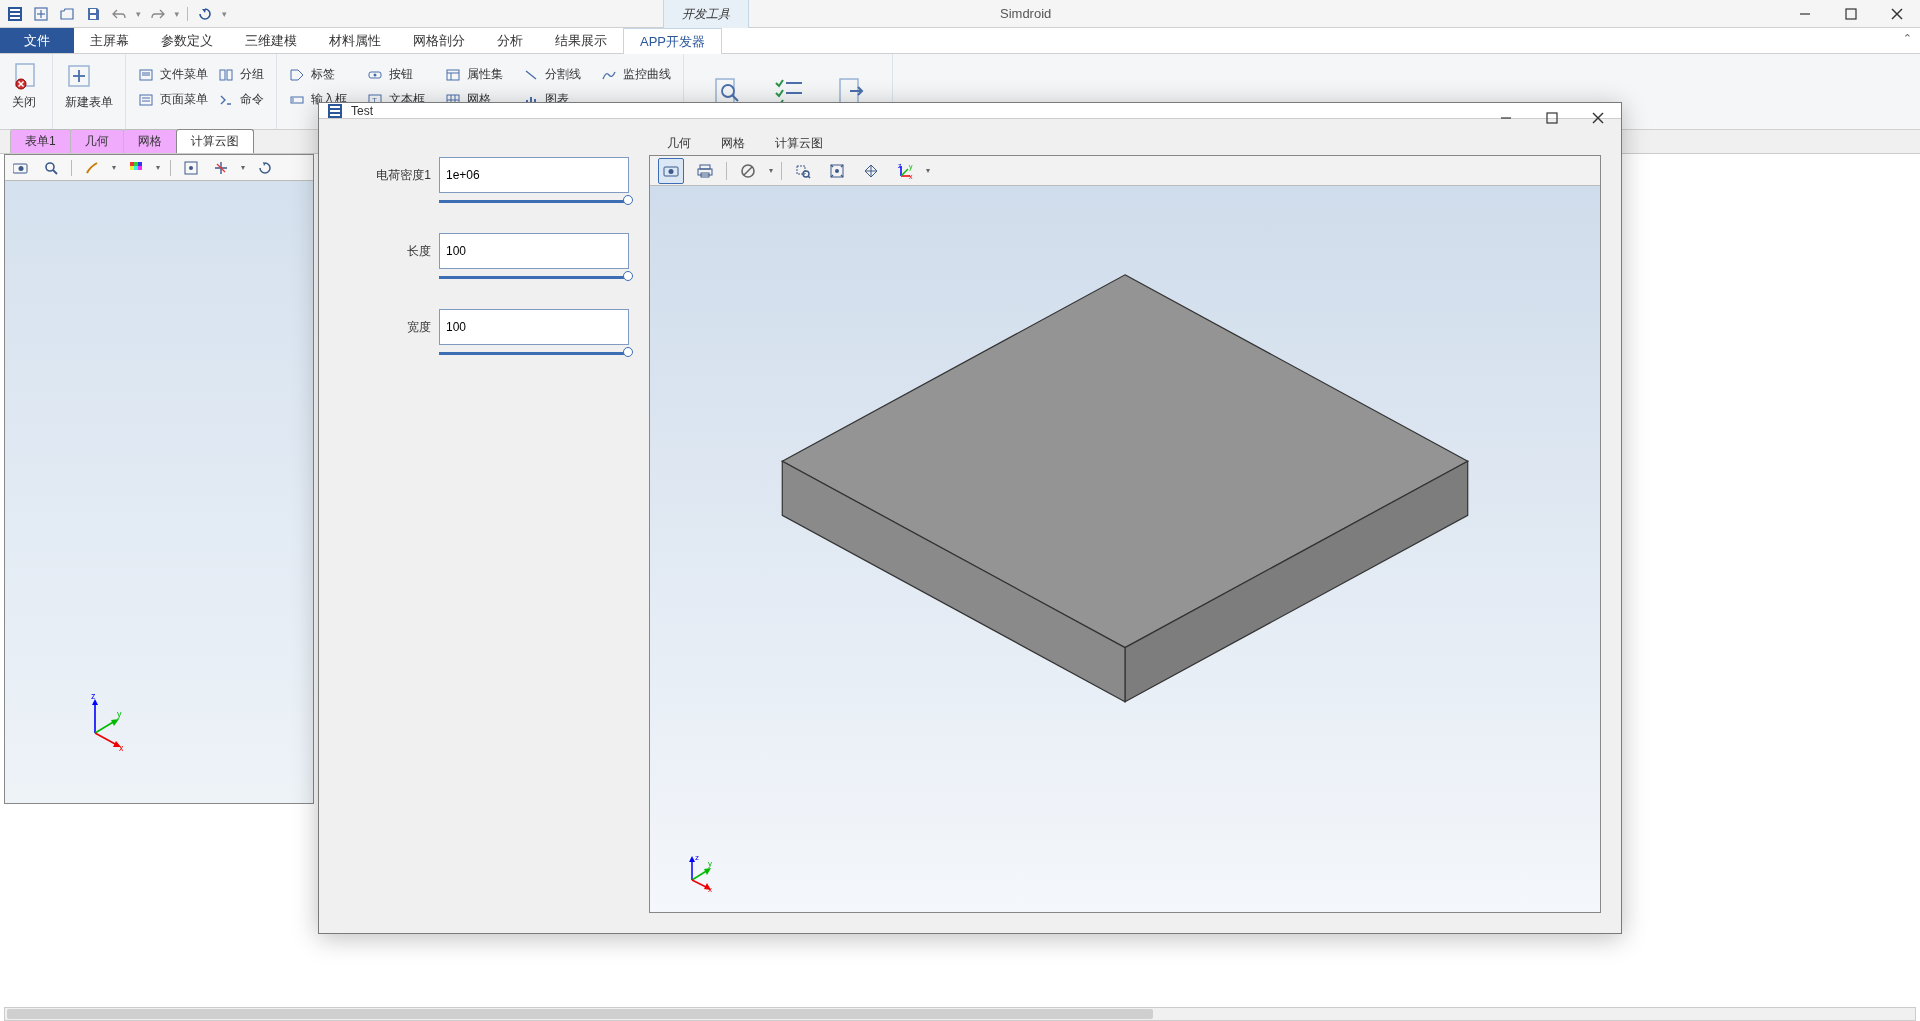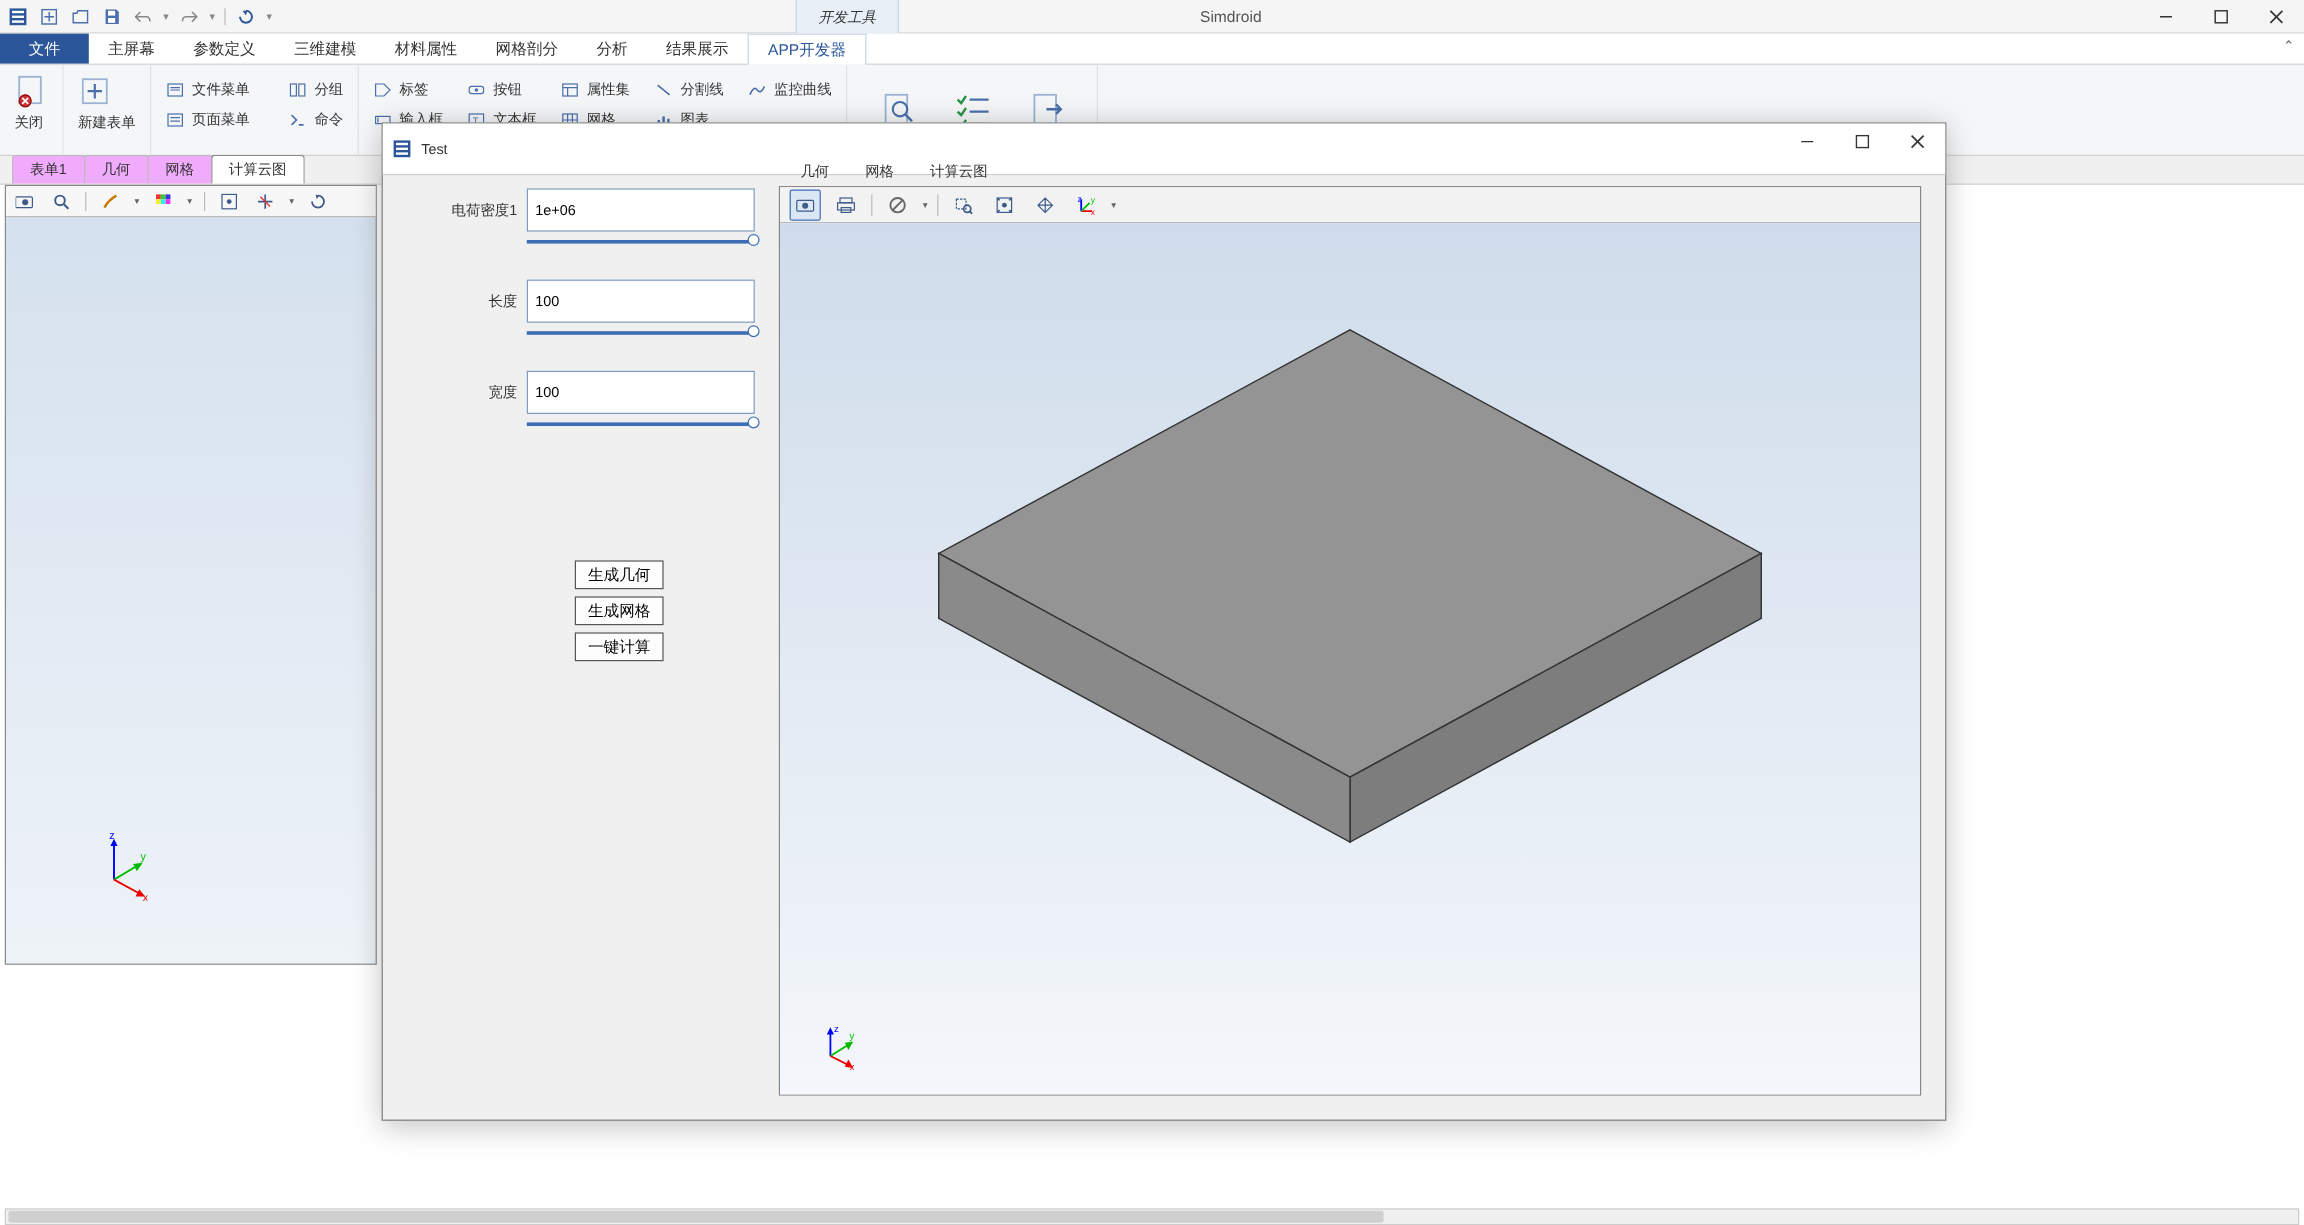--- a/index.html
+++ b/index.html
@@ -94,21 +94,21 @@
   border:1px solid #ccc; display:flex; align-items:center;
 }
 .h-scroll .thumb { width:60%; height:10px; background:#cfcfcf; border-radius:2px; margin-left:2px; }
 
 
 .dialog {
   position:absolute; left:318px; top:102px; width:1304px; height:832px;
   background:#f0f0f0; border:1px solid #7a7a7a; box-shadow:0 4px 24px rgba(0,0,0,.25);
 }
 .dialog .dlg-title {
-  height:43px; background:#fff; display:flex; align-items:center; padding-left:8px; gap:8px;
+  height:16px; background:#fff; display:flex; align-items:center; padding-left:8px; gap:8px;
   border-bottom:1px solid #ccc; position:relative;
 }
 .dialog .dlg-title .dlg-controls { position:absolute; right:0; top:0; display:flex; height:30px; }
 .dialog .dlg-title .dlg-controls div { width:46px; display:flex; align-items:center; justify-content:center; cursor:pointer; color:#333; }
 
 .dialog .dlg-body { position:absolute; left:0; top:30px; right:0; bottom:0; display:flex; }
 .dialog .left-panel { width:330px; padding:24px 20px 0 40px; }
 .param-row { display:flex; align-items:center; gap:8px; margin-bottom:6px; }
 .param-row .p-label { width:72px; text-align:right; color:#333; }
 .param-row input[type=text] {
@@ -253,21 +253,21 @@
       <div class="big-icon">
         <svg width="28" height="28">
             <rect x="4" y="4" width="20" height="20" fill="none" stroke="#9bb4d4" stroke-width="1.5"></rect>
             <line x1="14" y1="8" x2="14" y2="20" stroke="#4a6fab" stroke-width="1.8"></line>
             <line x1="8" y1="14" x2="20" y2="14" stroke="#4a6fab" stroke-width="1.8"></line>
           </svg>
       </div>
       <span class="lbl">新建表单</span>
     </div>
   </div>
-  <div class="group" style="flex-direction:row;gap:24px;align-items:flex-start">
+  <div class="group" style="flex-direction:row;gap:2px;align-items:flex-start">
     <div class="smallrow">
       <div class="smallbtn">
           <span class="small-icon">
             <svg width="14" height="12">
               <rect x="1" y="1" width="12" height="10" fill="none" stroke="#4a6fab"></rect>
               <line x1="3" y1="4" x2="11" y2="4" stroke="#4a6fab"></line>
               <line x1="3" y1="6" x2="11" y2="6" stroke="#4a6fab"></line>
             </svg>
           </span>
           <span>文件菜单</span>
@@ -564,25 +564,20 @@
 
       <div class="param-row">
         <span class="p-label">宽度</span>
         <input type="text" value="100" style="">
       </div>
       <div class="param-slider">
           <div class="track"></div>
           <div class="handle"></div>
         </div>
 
-      <div class="gen-buttons">
-        <button>生成几何</button>
-        <button>生成网格</button>
-        <button>一键计算</button>
-      </div>
     </div>
 
     <div class="viewer">
       <div class="v-tabs">
         <span>几何</span>
         <span>网格</span>
         <span>计算云图</span>
       </div>
       <div class="canvas-wrap">
         <div class="v-toolbar">

